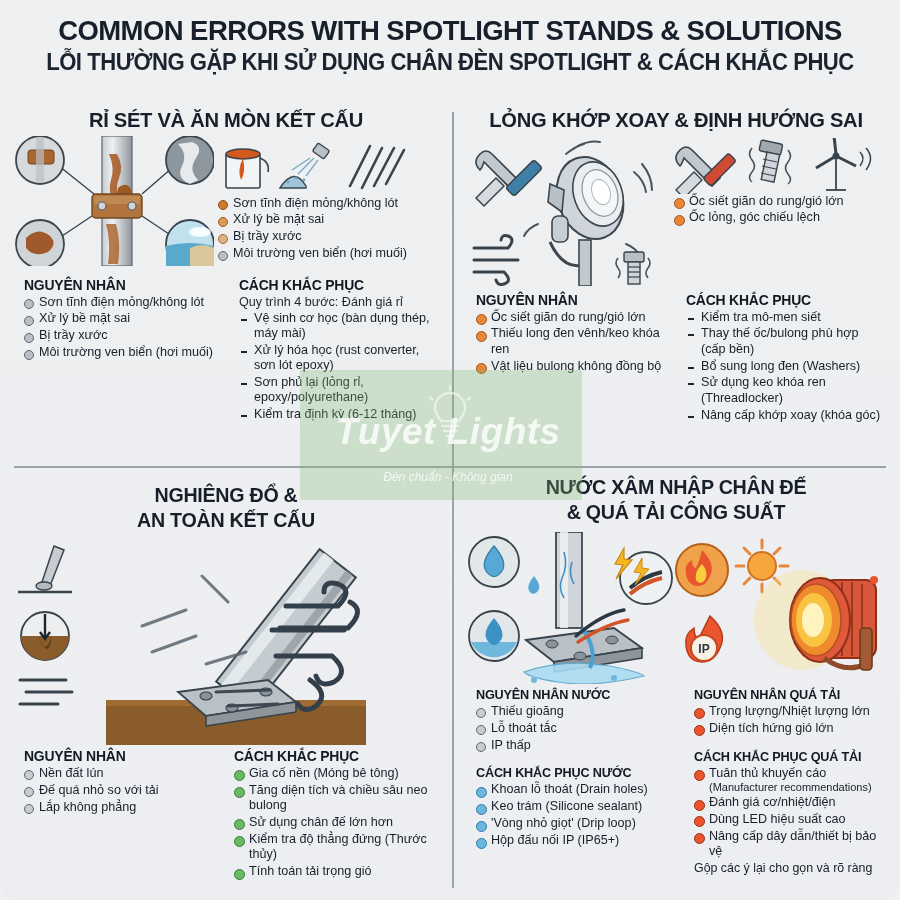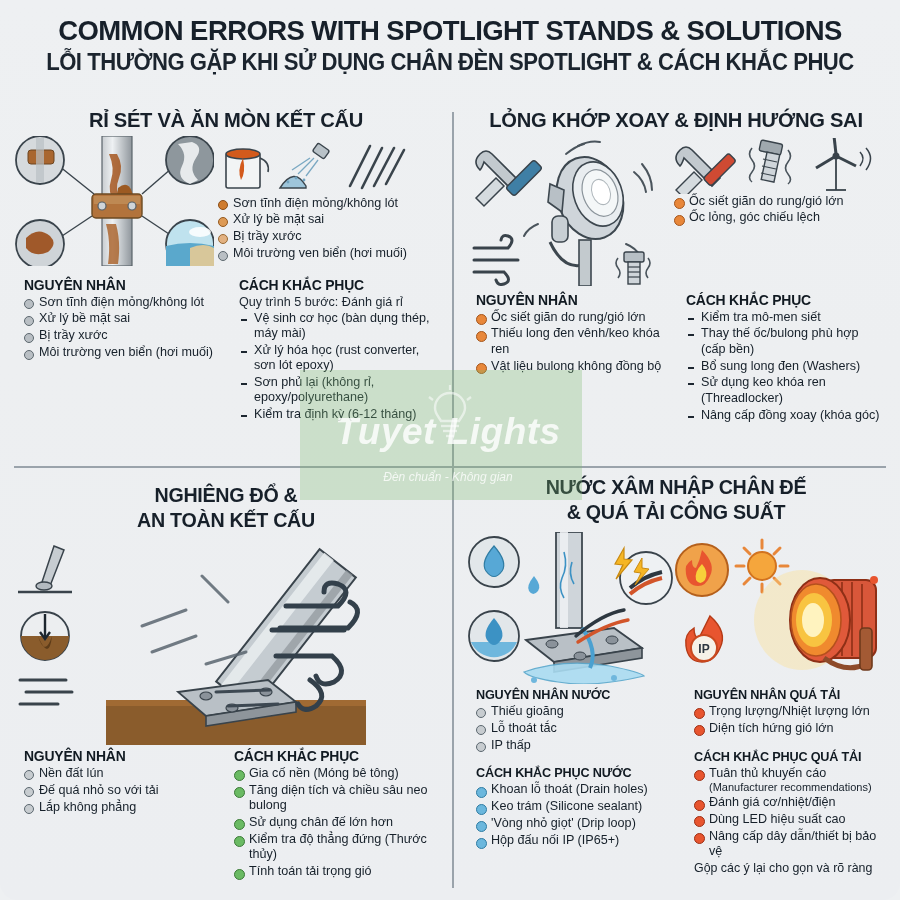--- a/index.html
+++ b/index.html
@@ -250,25 +250,25 @@
           <div class="blk-h">NGUYÊN NHÂN</div>
           <ul class="lst ring">
             <li class="b3">Sơn tĩnh điện mỏng/không lót</li>
             <li class="b3">Xử lý bề mặt sai</li>
             <li class="b3">Bị trầy xước</li>
             <li class="b3">Môi trường ven biển (hơi muối)</li>
           </ul>
         </div>
         <div class="col">
           <div class="blk-h">CÁCH KHẮC PHỤC</div>
-          <div class="lead">Quy trình 5 bước: Đánh giá rỉ</div>
+          <div class="lead">Quy trình 4 bước: Đánh giá rỉ</div>
           <ul class="lst dash">
             <li>Vệ sinh cơ học (bàn dụng thép, máy mài)</li>
             <li>Xử lý hóa học (rust converter, sơn lót epoxy)</li>
-            <li>Sơn phủ lại (không rỉ, epoxy/polyurethane)</li>
+            <li>Sơn phủ lại (lỏng rỉ, epoxy/polyurethane)</li>
             <li>Kiểm tra định kỳ (6-12 tháng)</li>
           </ul>
         </div>
       </div>
     </div>
 
     <div class="quad">
       <div class="q-title">LỎNG KHỚP XOAY &amp; ĐỊNH HƯỚNG SAI</div>
 
       <div class="art art-tr">
@@ -363,21 +363,21 @@
             <li>Vật liệu bulong không đồng bộ</li>
           </ul>
         </div>
         <div class="col">
           <div class="blk-h">CÁCH KHẮC PHỤC</div>
           <ul class="lst dash">
             <li>Kiểm tra mô-men siết</li>
             <li>Thay thế ốc/bulong phù hợp (cấp bền)</li>
             <li>Bổ sung long đen (Washers)</li>
             <li>Sử dụng keo khóa ren (Threadlocker)</li>
-            <li>Nâng cấp đồng xoay (khóa góc)</li>
+            <li>Nâng cấp khớp xoay (khóa góc)</li>
           </ul>
         </div>
       </div>
     </div>
 
     <div class="quad" style="padding-top:18px">
       <div class="q-title two">NGHIÊNG ĐỔ &amp;</div>
       <div class="q-title two" style="margin-top:-2px">AN TOÀN KẾT CẤU</div>
 
       <div class="art art-bl">

